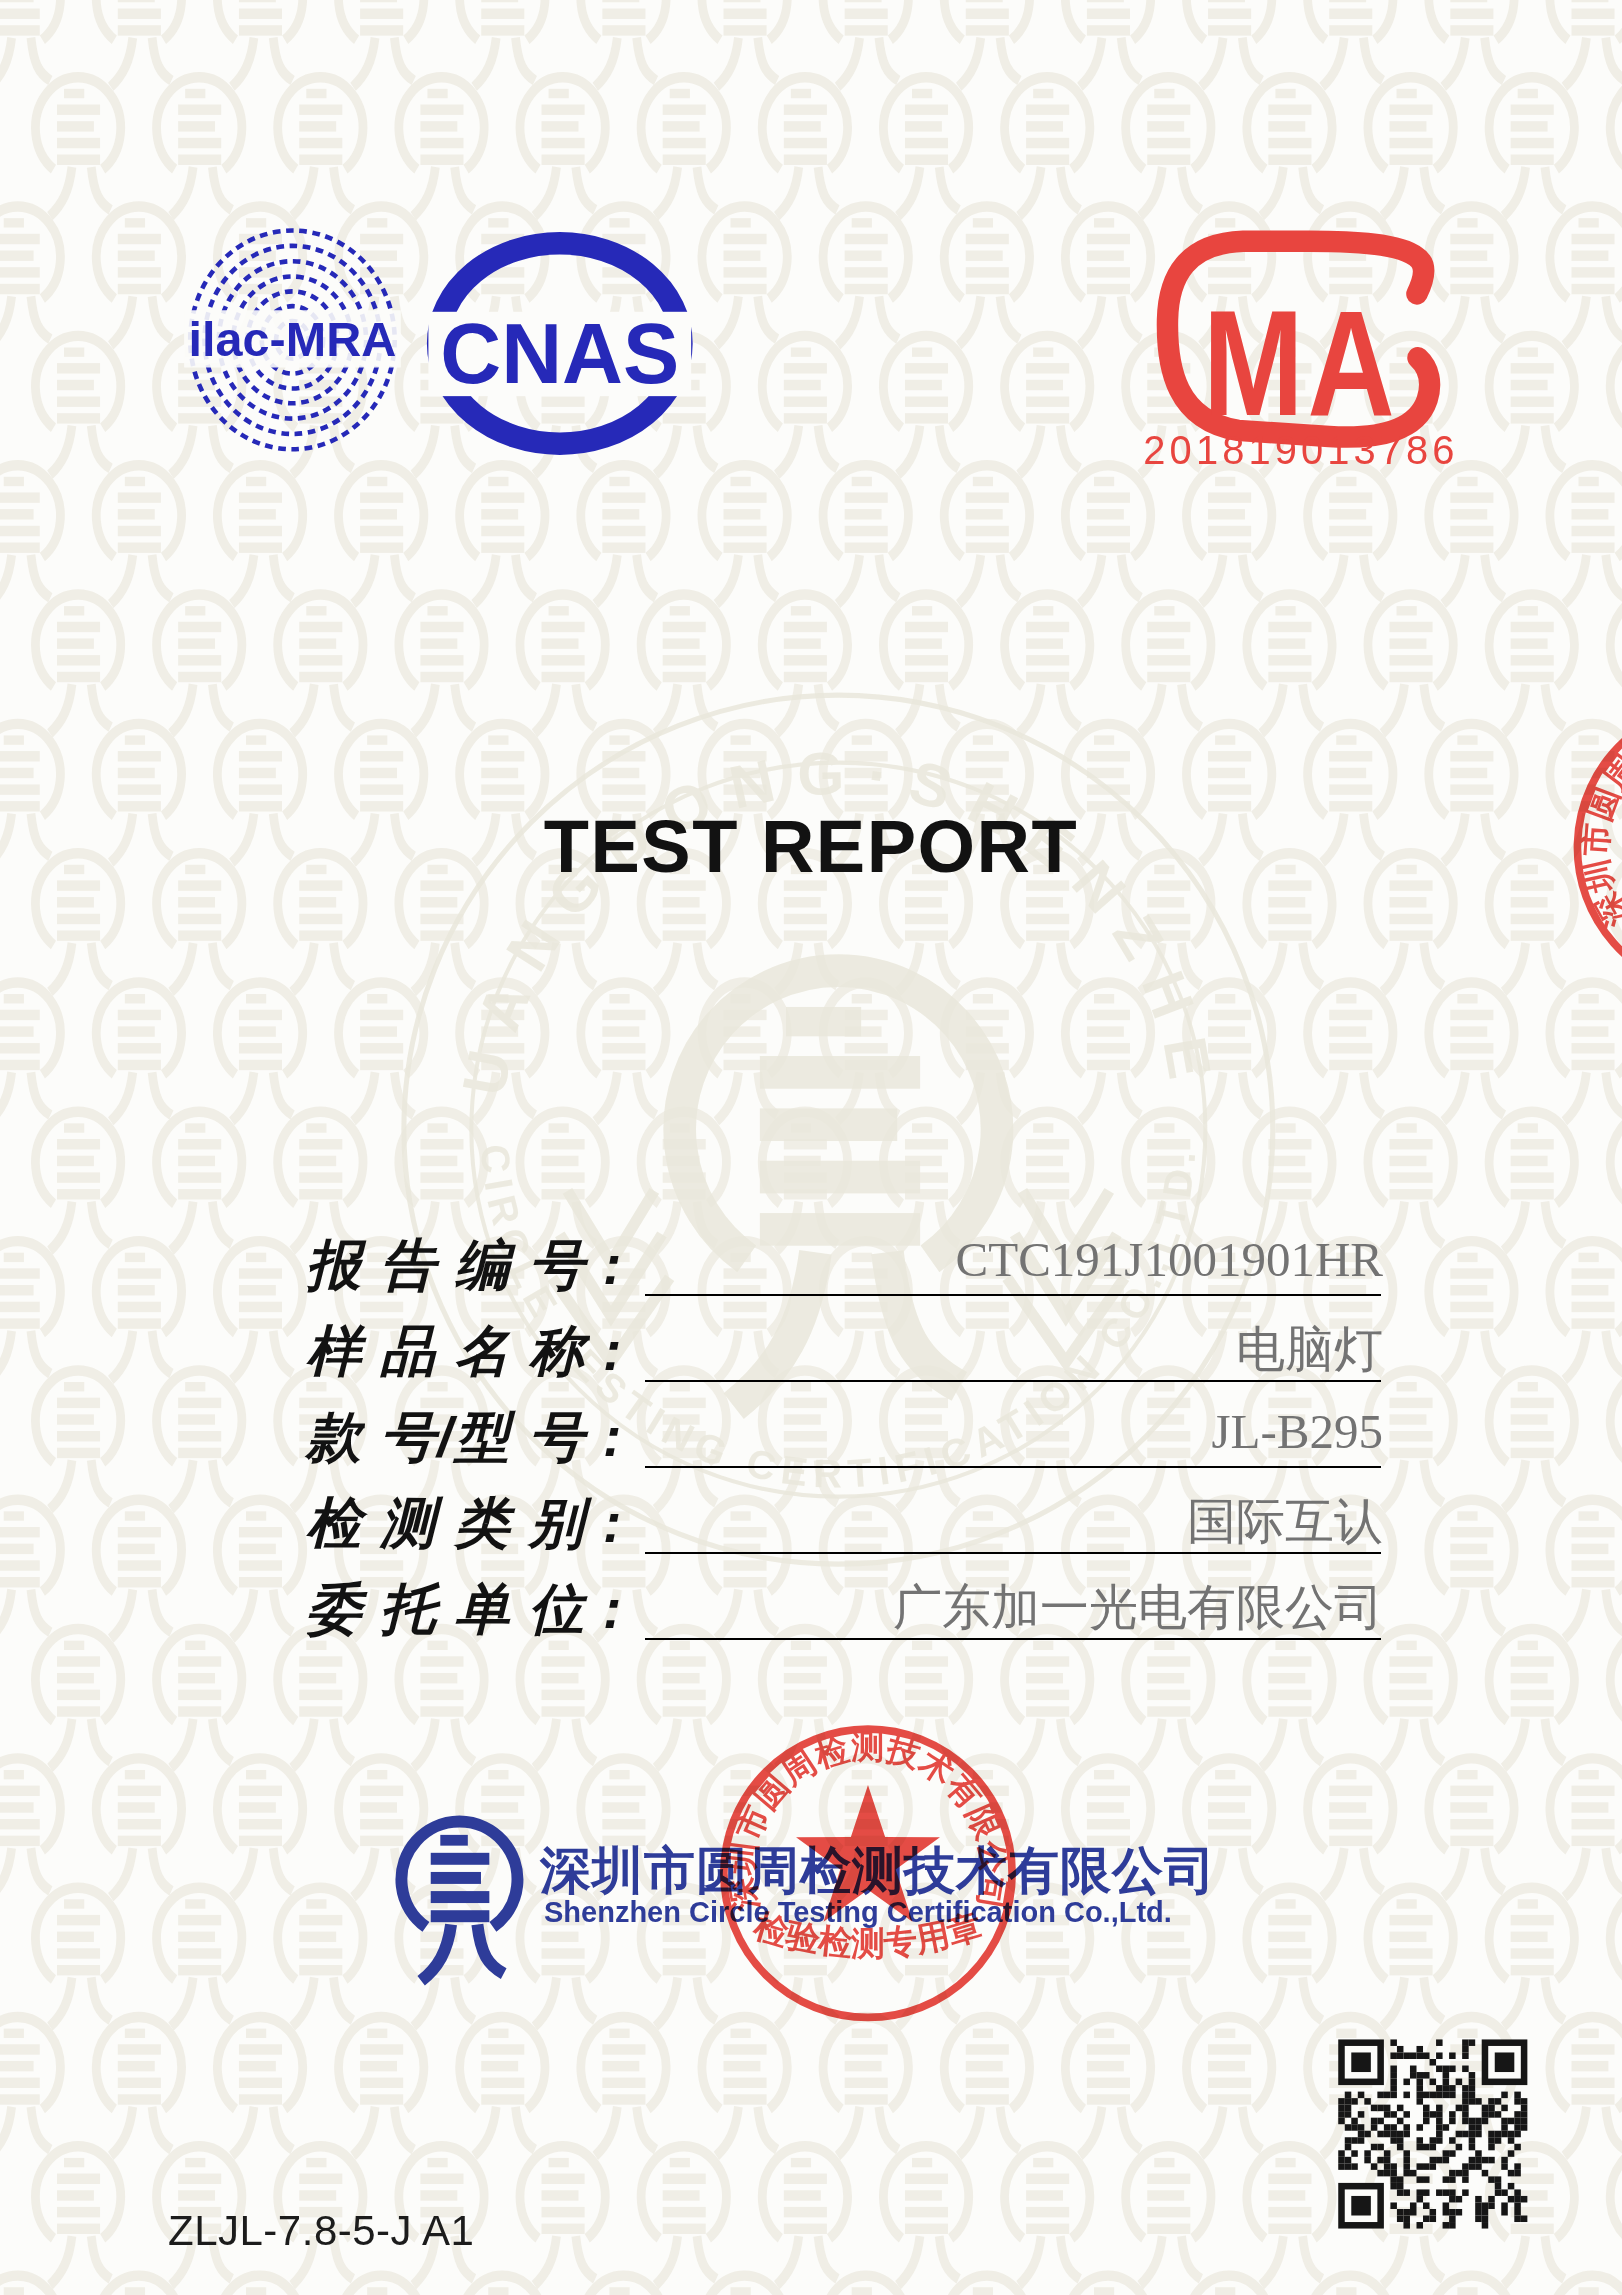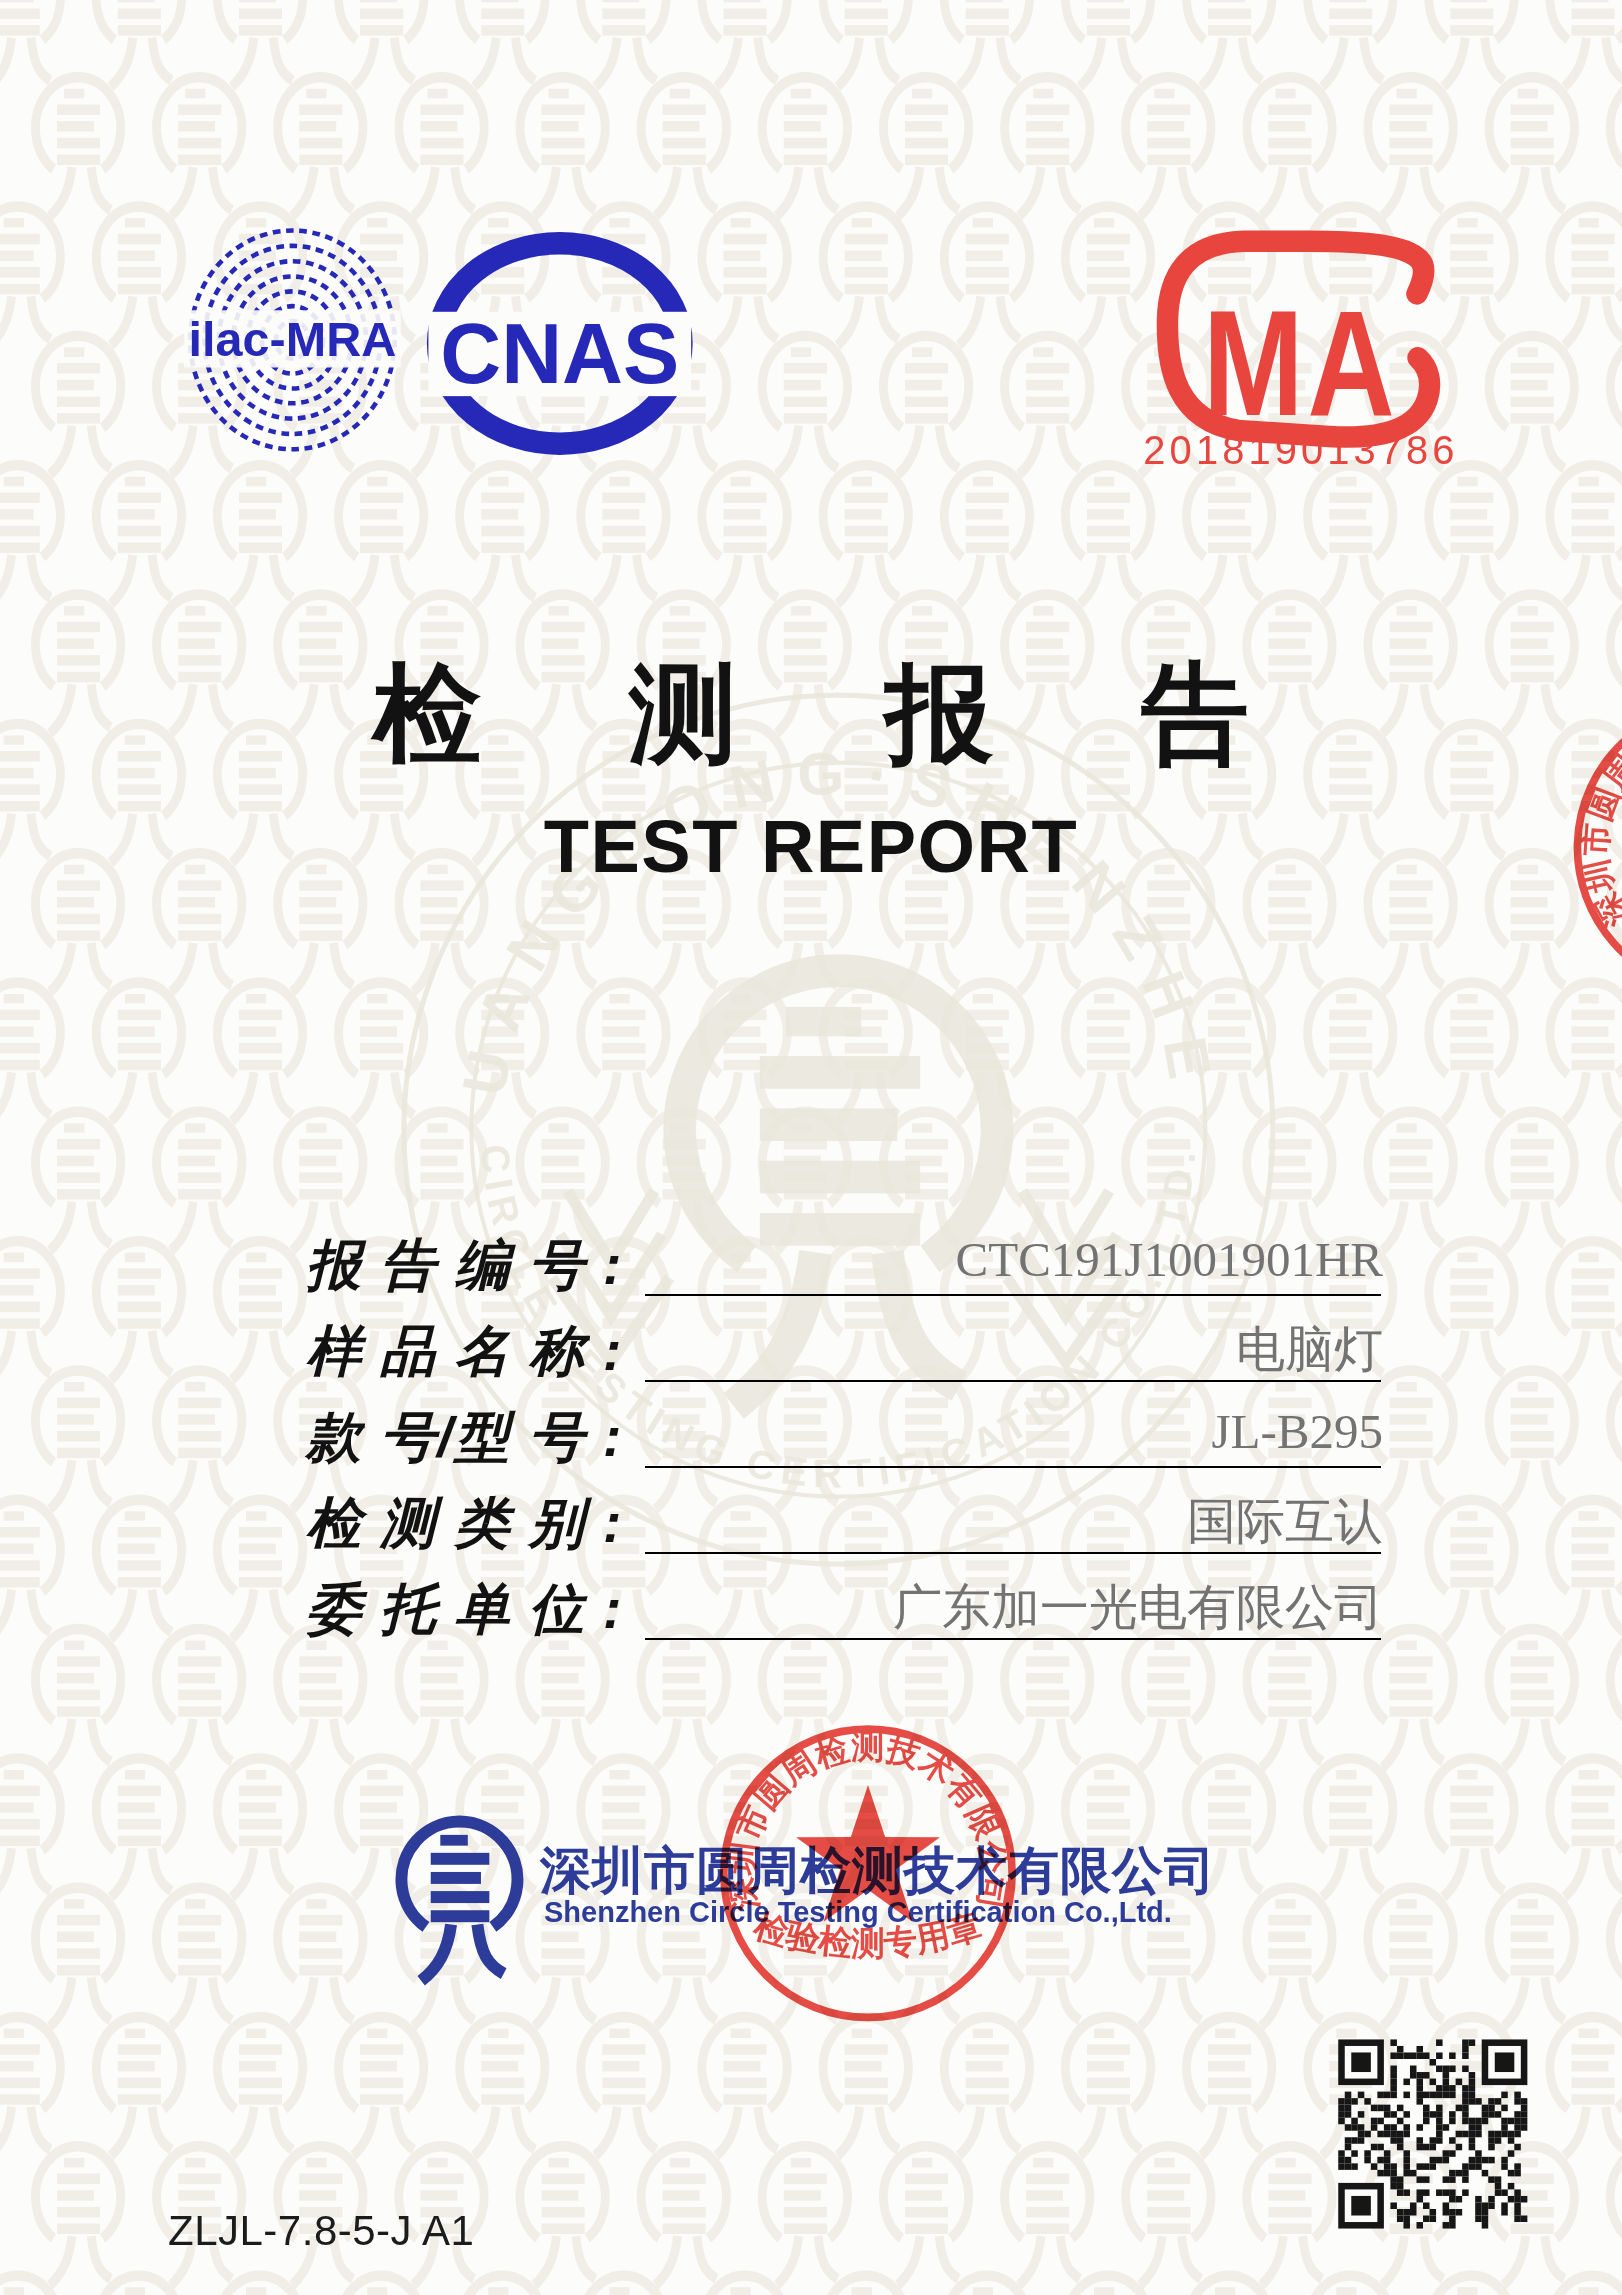--- a/index.html
+++ b/index.html
@@ -680,21 +680,20 @@
         <rect x="357.2413793103448" y="344.48275862068965" width="12.758620689655173" height="12.758620689655173" fill="#161616"></rect>
         <rect x="127.58620689655173" y="357.2413793103448" width="12.758620689655173" height="12.758620689655173" fill="#161616"></rect>
         <rect x="153.10344827586206" y="357.2413793103448" width="12.758620689655173" height="12.758620689655173" fill="#161616"></rect>
         <rect x="204.13793103448276" y="357.2413793103448" width="12.758620689655173" height="12.758620689655173" fill="#161616"></rect>
         <rect x="216.89655172413794" y="357.2413793103448" width="12.758620689655173" height="12.758620689655173" fill="#161616"></rect>
         <rect x="280.6896551724138" y="357.2413793103448" width="12.758620689655173" height="12.758620689655173" fill="#161616"></rect>
       </g>
   </svg>
 
 
-  <div class="abs" id="title-zh">检 测 报 告</div>
   <div class="abs" id="title-en">TEST REPORT</div>
 
   <div>
     <div class="abs field-label" style="top:1229px">报 告 编 号 :</div>
     <div class="abs field-value" style="top:1231px">CTC191J1001901HR</div>
     <div class="abs field-line" style="top:1294px"></div>
 
     <div class="abs field-label" style="top:1315px">样 品 名 称 :</div>
     <div class="abs field-value" style="top:1317px">电脑灯</div>
     <div class="abs field-line" style="top:1380px"></div>

